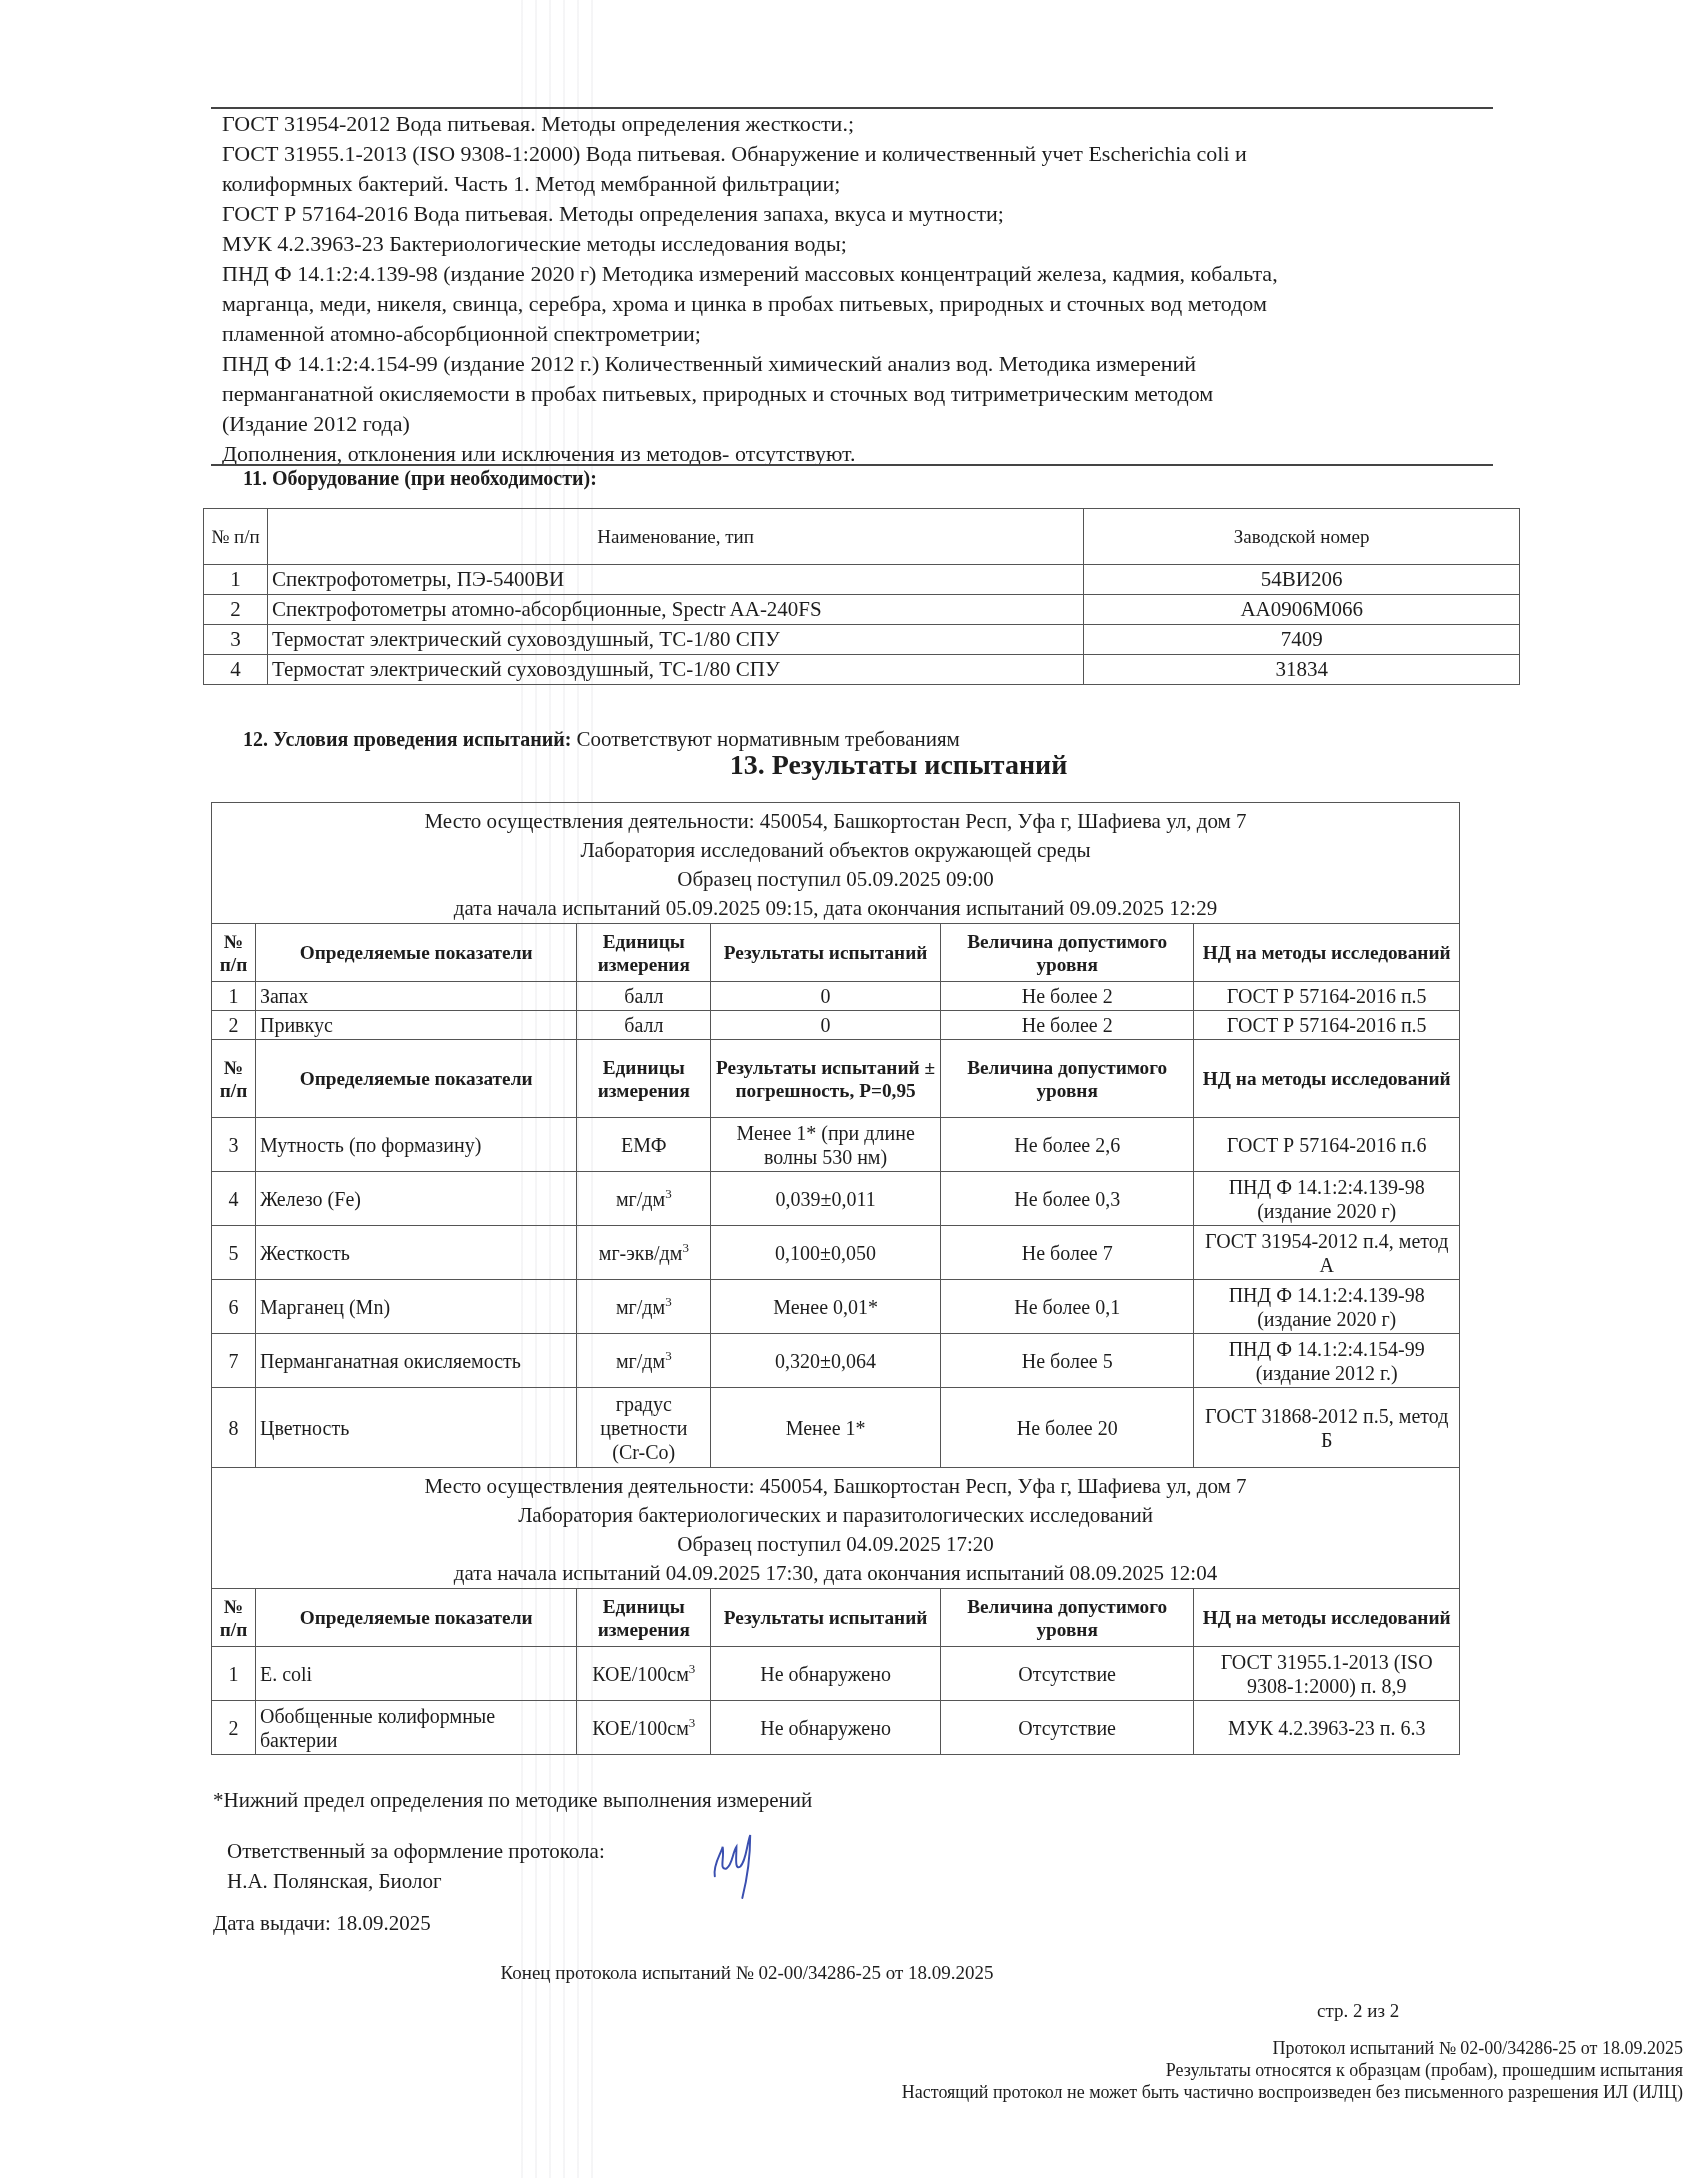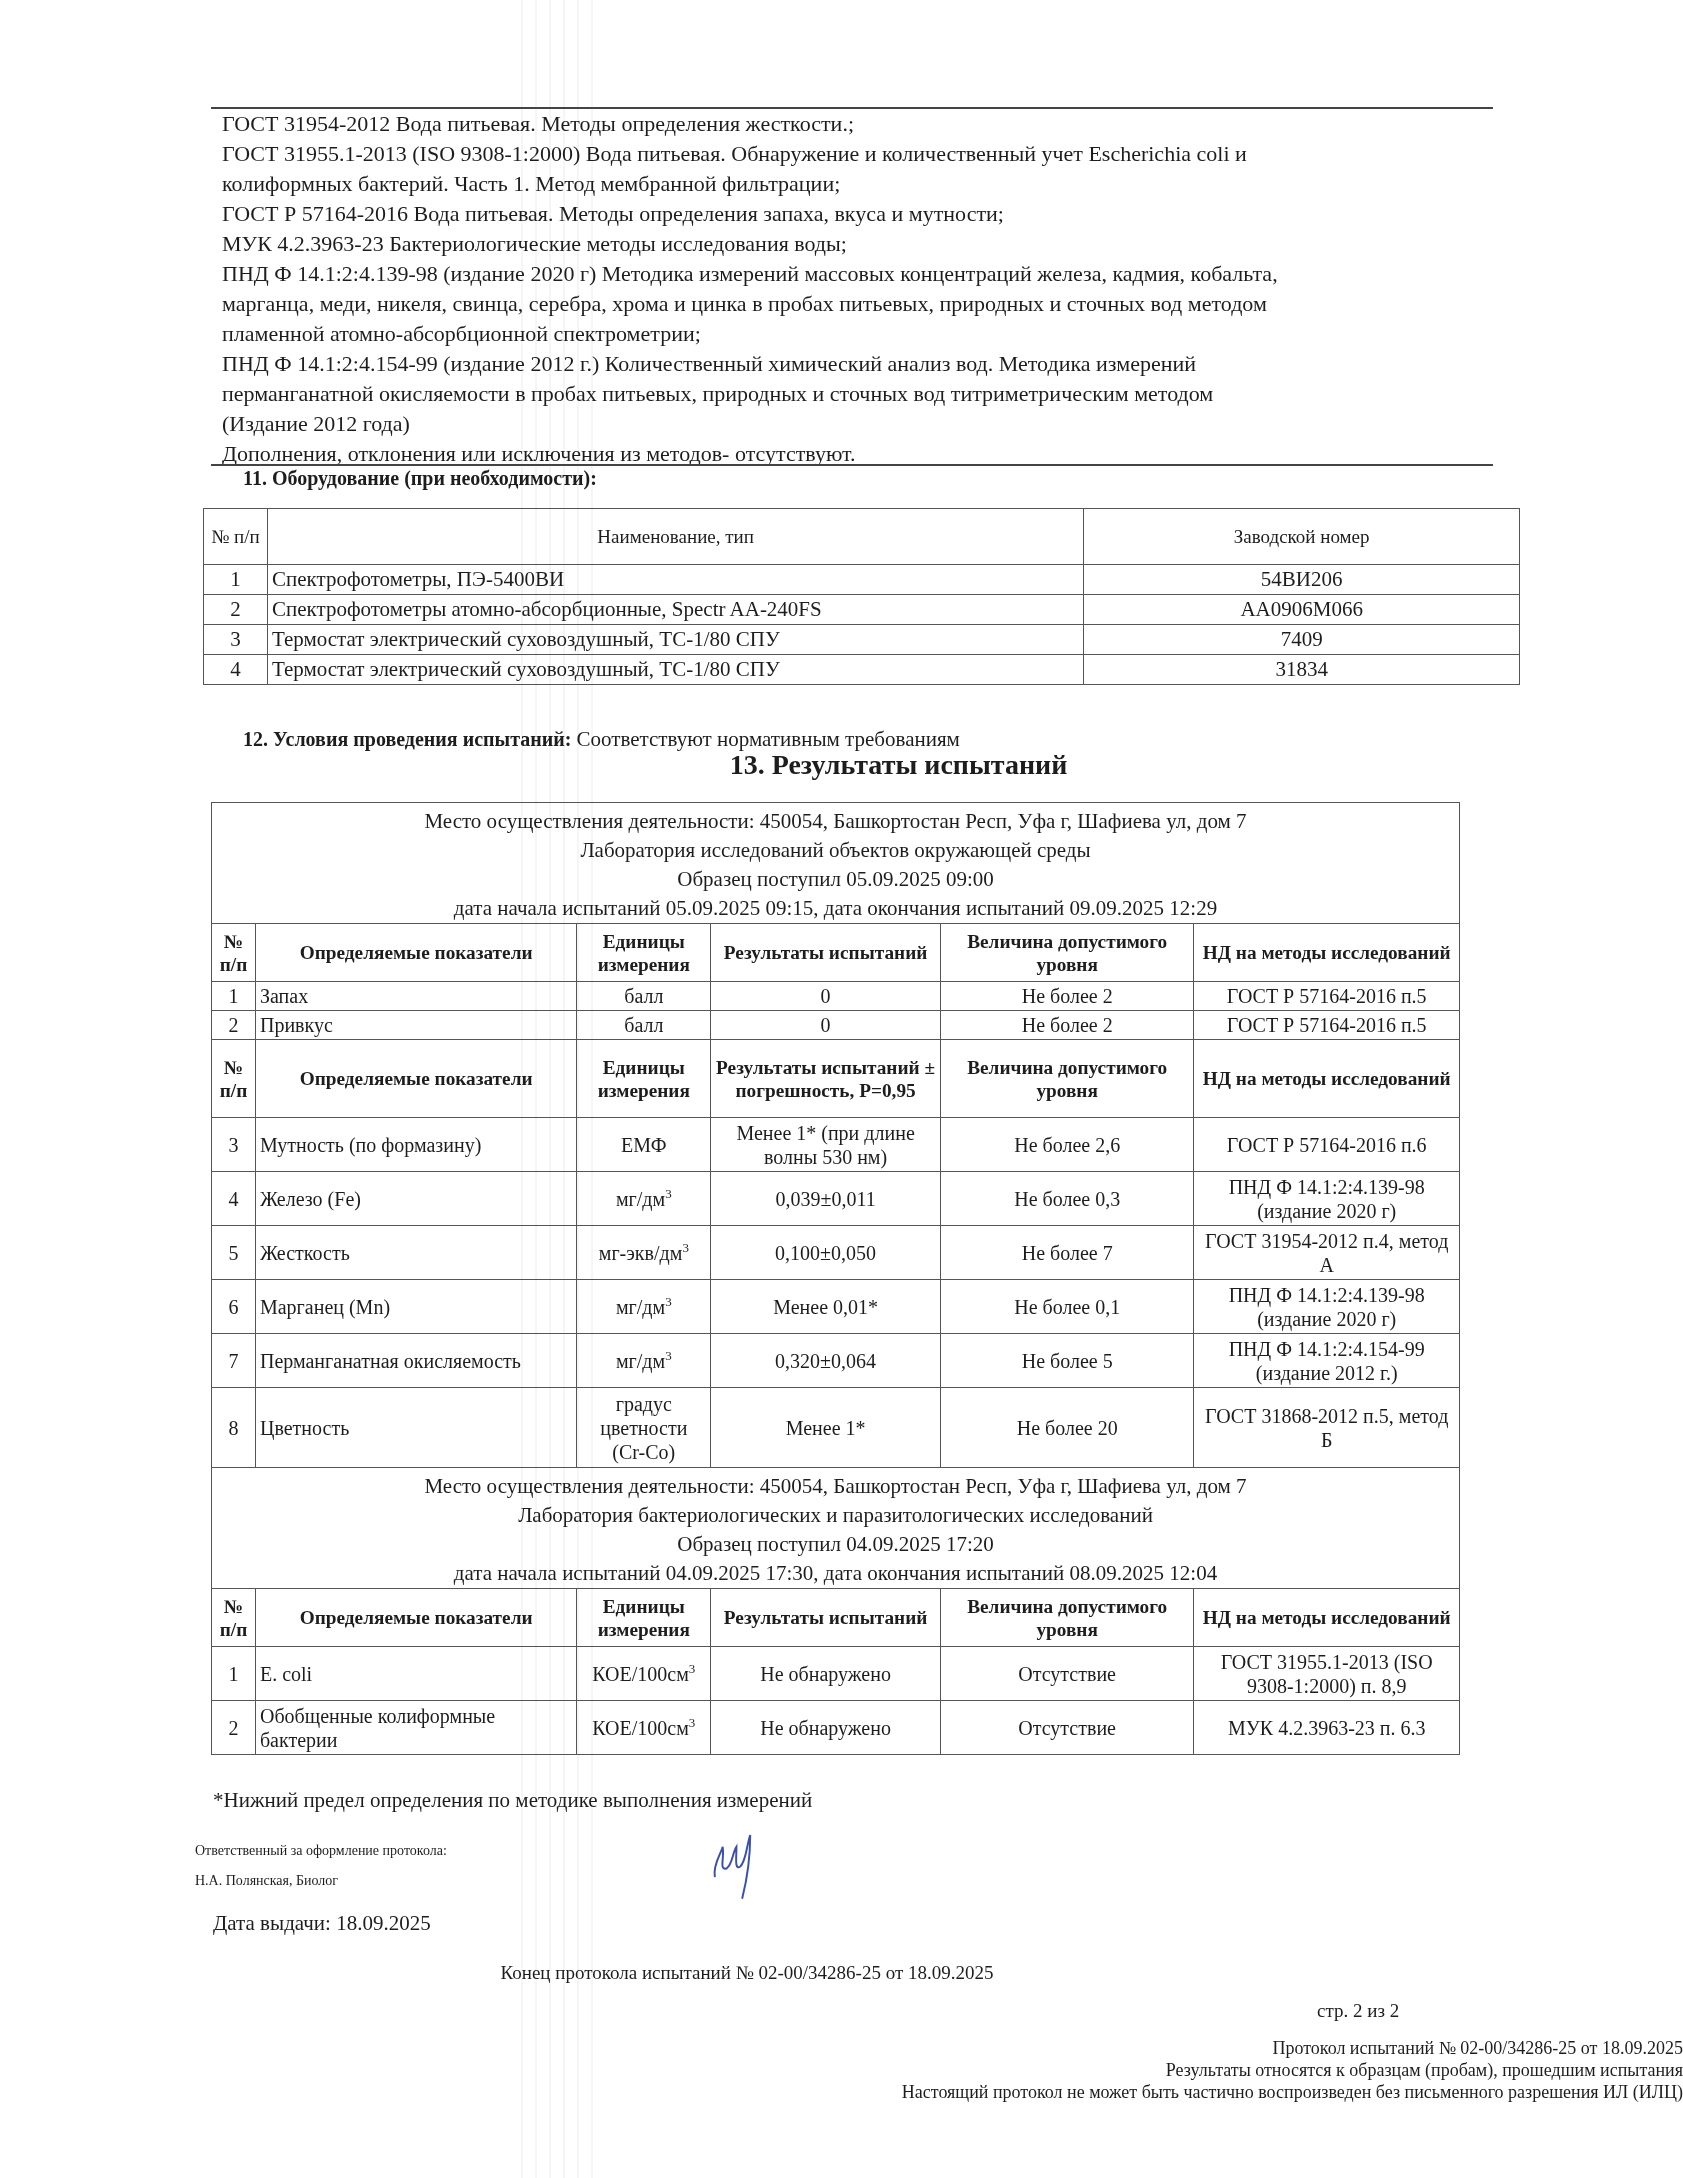--- a/index.html
+++ b/index.html
@@ -35,21 +35,21 @@
   .res th { font-weight: bold; font-size: 19.3px; line-height: 23px; text-align: center; }
   .res td { line-height: 24px; }
   .res .hdr1 th { height: 57px; }
   .res .hdr2 th { height: 77px; }
   .res .r-short td { height: 28px; }
   .res .r-mid td { height: 53px; }
   .res .r-tall td { height: 79px; }
   sup { font-size: 13px; vertical-align: super; line-height: 0; }
 
   .footnote { position: absolute; left: 213px; top: 1788px; font-size: 21px; }
-  .resp { position: absolute; left: 195px; top: 1836px; font-size: 14px; line-height: 30px; }
+  .resp { position: absolute; left: 227px; top: 1836px; font-size: 21px; line-height: 30px; }
   .issue { position: absolute; left: 213px; top: 1911px; font-size: 21px; }
   .signature { position: absolute; left: 703px; top: 1825px; width: 59px; height: 79px; }
   .end-line { position: absolute; left: 0; width: 1494px; text-align: center; top: 1962px; font-size: 19px; }
   .page-num { position: absolute; left: 1317px; top: 2000px; font-size: 19px; }
   .footer { position: absolute; left: 0; width: 1683px; text-align: right; top: 2037px; font-size: 18px; line-height: 22px; }
 </style>
 </head>
 <body>
 
 <div class="scan-streak"></div>

